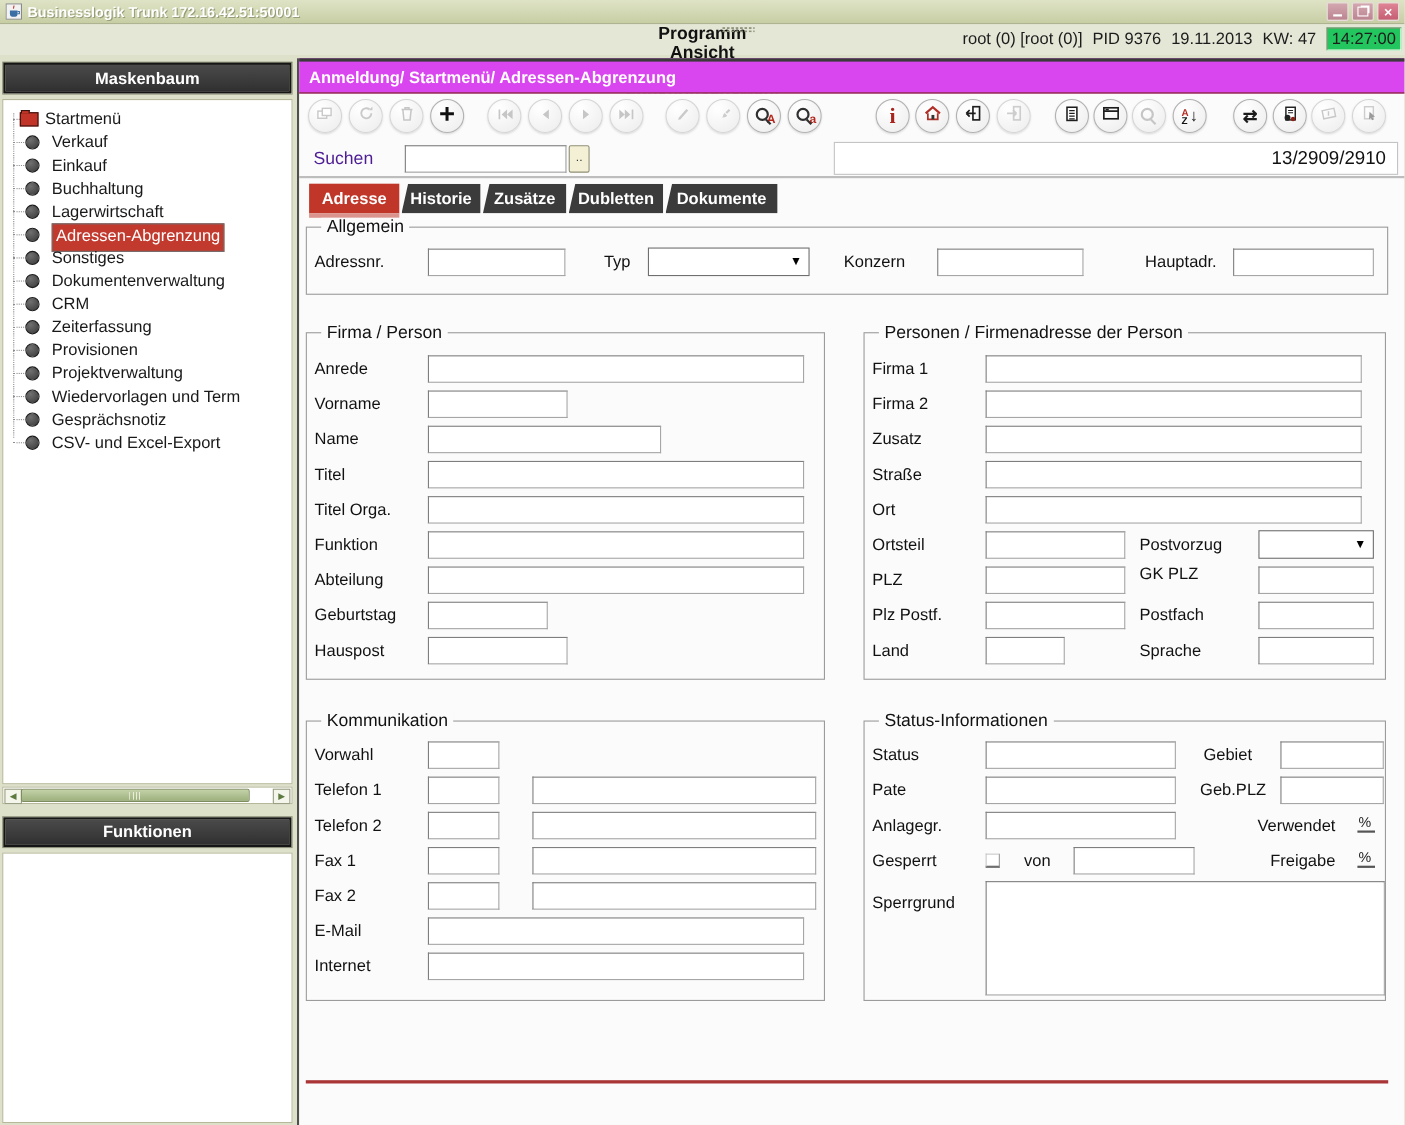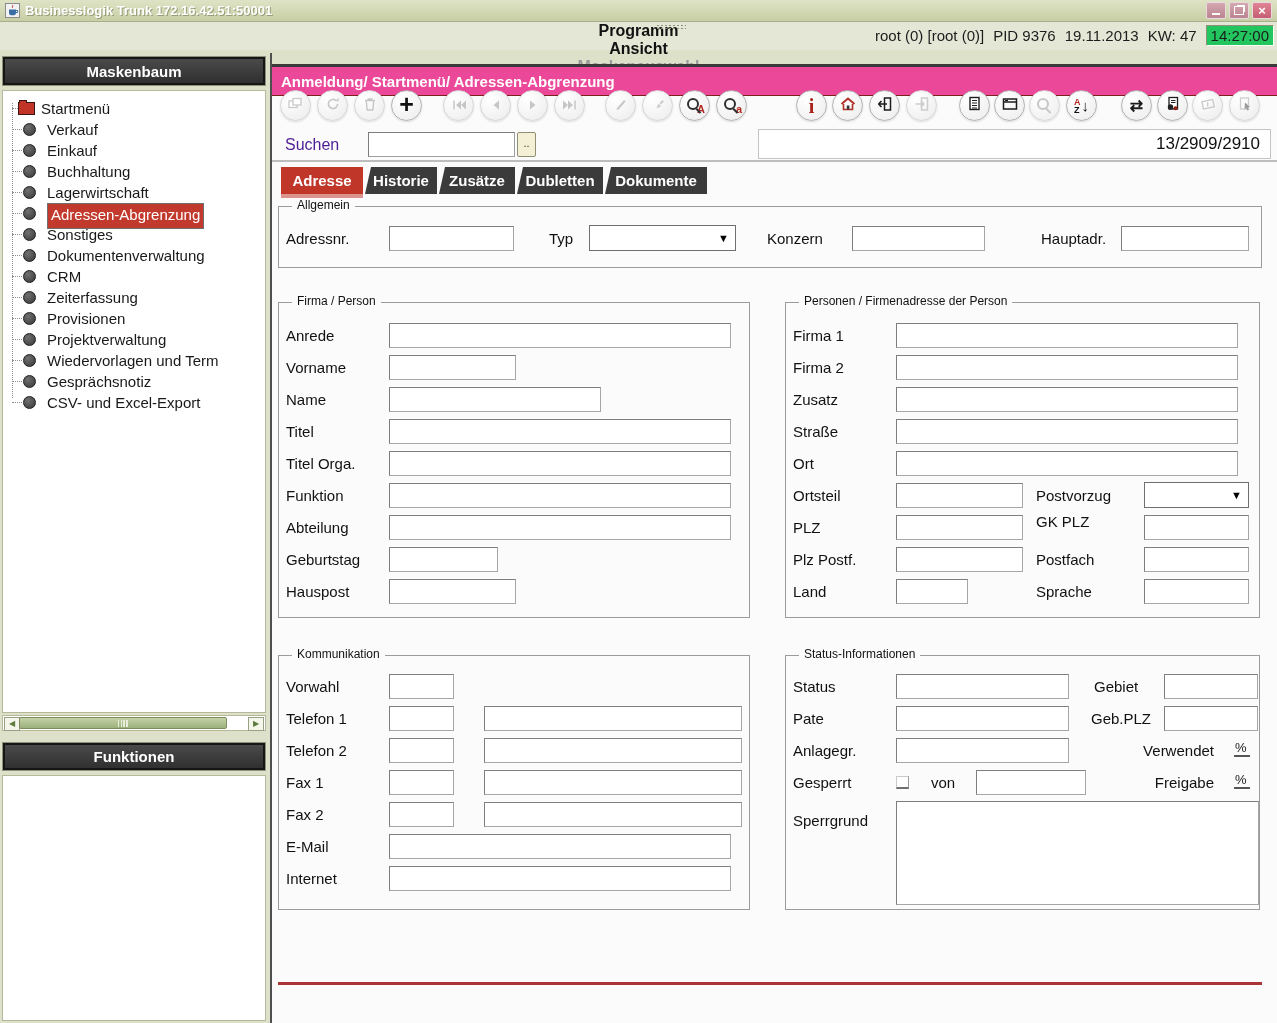--- a/index.html
+++ b/index.html
@@ -43,21 +43,21 @@
   .hscroll{position:absolute;left:2px;top:715px;width:264px;height:16px;background:#fff;border:1px solid #b7b89a;box-sizing:border-box;}
   .sb-btn{position:absolute;top:1px;width:14px;height:12px;background:#f4f5eb;border:1px solid #9aa083;color:#5d7b3f;font-size:8px;line-height:12px;text-align:center;cursor:pointer;}
   .sb-thumb{position:absolute;left:16px;top:1px;width:208px;height:12px;background:linear-gradient(#c4d2a8,#9cb07c);border:1px solid #7d8d5e;border-radius:2px;box-sizing:border-box;cursor:pointer;}
   .sb-grip{position:absolute;left:50%;top:2px;transform:translateX(-50%);width:11px;height:7px;background:repeating-linear-gradient(90deg,#e8eeda 0 1px,transparent 1px 3px);}
 
   .bottom-panel{position:absolute;left:2px;top:775px;width:264px;height:246px;background:#fff;border:1px solid #b7b89a;box-sizing:border-box;}
 
   
   .main-left-border{position:absolute;left:270px;top:53px;width:2px;height:970px;background:#4f4f4f;}
   .main-bg{position:absolute;left:272px;top:85px;width:1005px;height:938px;background:#fbfbfb;}
-  .crumb{position:absolute;left:272px;top:53px;width:1005px;height:32px;background:#ec4899;border-top:3px solid #3a3a3a;border-bottom:1px solid #7e2220;box-sizing:border-box;color:#fff;font-weight:bold;font-size:15px;display:flex;align-items:center;padding-left:9px;margin-top:11px;}
+  .crumb{position:absolute;left:272px;top:53px;width:1005px;height:32px;background:#d946ef;border-top:3px solid #3a3a3a;border-bottom:1px solid #7e2220;box-sizing:border-box;color:#fff;font-weight:bold;font-size:15px;display:flex;align-items:center;padding-left:9px;}
 
   
   .tb{position:absolute;top:90px;width:31px;height:31px;border-radius:50%;background:radial-gradient(circle at 32% 26%,#ffffff,#ececec);border:1px solid #d6d6d6;box-shadow:0 1px 2px rgba(0,0,0,.13);display:flex;align-items:center;justify-content:center;box-sizing:border-box;cursor:pointer;}
   .tb.en{border-color:#b2b2b2;}
   .pl{font-size:25px;font-weight:bold;color:#101010;line-height:25px;margin-top:-2px;}
   .info-i{font-family:"Liberation Serif",serif;font-weight:bold;font-size:20px;color:#a8241c;line-height:20px;}
   .arrw{font-size:16px;color:#1b1b1b;font-weight:bold;}
   .mag{position:relative;width:15px;height:15px;}
   .mag::before{content:"";position:absolute;left:0;top:0;width:8px;height:8px;border:2px solid #303030;border-radius:50%;}
   .mag::after{content:"";position:absolute;left:10px;top:10px;width:6px;height:2px;background:#303030;transform:rotate(45deg);transform-origin:0 0;}
@@ -75,21 +75,21 @@
   .counter-box{position:absolute;left:758px;top:129px;width:513px;height:30px;background:#fff;border:1px solid #c4c4c4;box-sizing:border-box;display:flex;align-items:center;justify-content:flex-end;padding-right:10px;font-size:17px;color:#111;}
   .srchline{position:absolute;left:272px;top:160px;width:1005px;height:2px;background:#bdbdbd;}
 
   
   .tab{position:absolute;top:167px;height:27px;background:#3b3b3b;color:#fff;font-weight:bold;font-size:15px;display:flex;align-items:center;justify-content:center;box-sizing:border-box;clip-path:polygon(6px 0,100% 0,100% 100%,0 100%);cursor:pointer;}
   .tab.active{background:#c0372a;clip-path:none;}
   .tab-strip{position:absolute;left:281px;top:194px;width:82px;height:4px;background:#db938d;}
 
   
   .panel{position:absolute;border:1px solid #9b9b9b;box-sizing:border-box;}
-  .legend{position:absolute;top:-9px;left:13px;background:#fbfbfb;padding:0 5px;font-size:12px;color:#111;white-space:nowrap;}
+  .legend{position:absolute;top:-9px;left:13px;background:#fbfbfb;padding:0 5px;font-size:16px;color:#111;white-space:nowrap;}
   .lbl{position:absolute;font-size:15px;color:#111;white-space:nowrap;}
   .lbl.ra{text-align:right;}
   .inp{position:absolute;height:25px;background:#fff;border:1px solid #a6a6a6;border-top-color:#7e7e7e;border-left-color:#7e7e7e;box-sizing:border-box;font-size:14px;padding:0 3px;font-family:inherit;}
   .sel{position:absolute;height:26px;background:#fff;border:1px solid #6f6f6f;box-sizing:border-box;cursor:pointer;}
   .caret{position:absolute;right:6px;top:6px;font-size:11px;color:#000;}
   .ta{position:absolute;background:#fff;border:1px solid #a6a6a6;border-top-color:#7e7e7e;border-left-color:#7e7e7e;box-sizing:border-box;font-size:14px;padding:2px 3px;font-family:inherit;resize:none;}
   .cb{position:absolute;width:13px;height:13px;background:#fff;border:1px solid #c9c9c9;border-bottom:2px solid #6f6f6f;border-right-color:#999;box-sizing:border-box;cursor:pointer;}
   .pct{position:absolute;font-size:13px;color:#222;border-bottom:2px solid #555;padding:0 3px 0 1px;line-height:15px;}
   .redline{position:absolute;left:278px;top:982px;width:984px;height:3px;background:#a93537;}
 </style>

